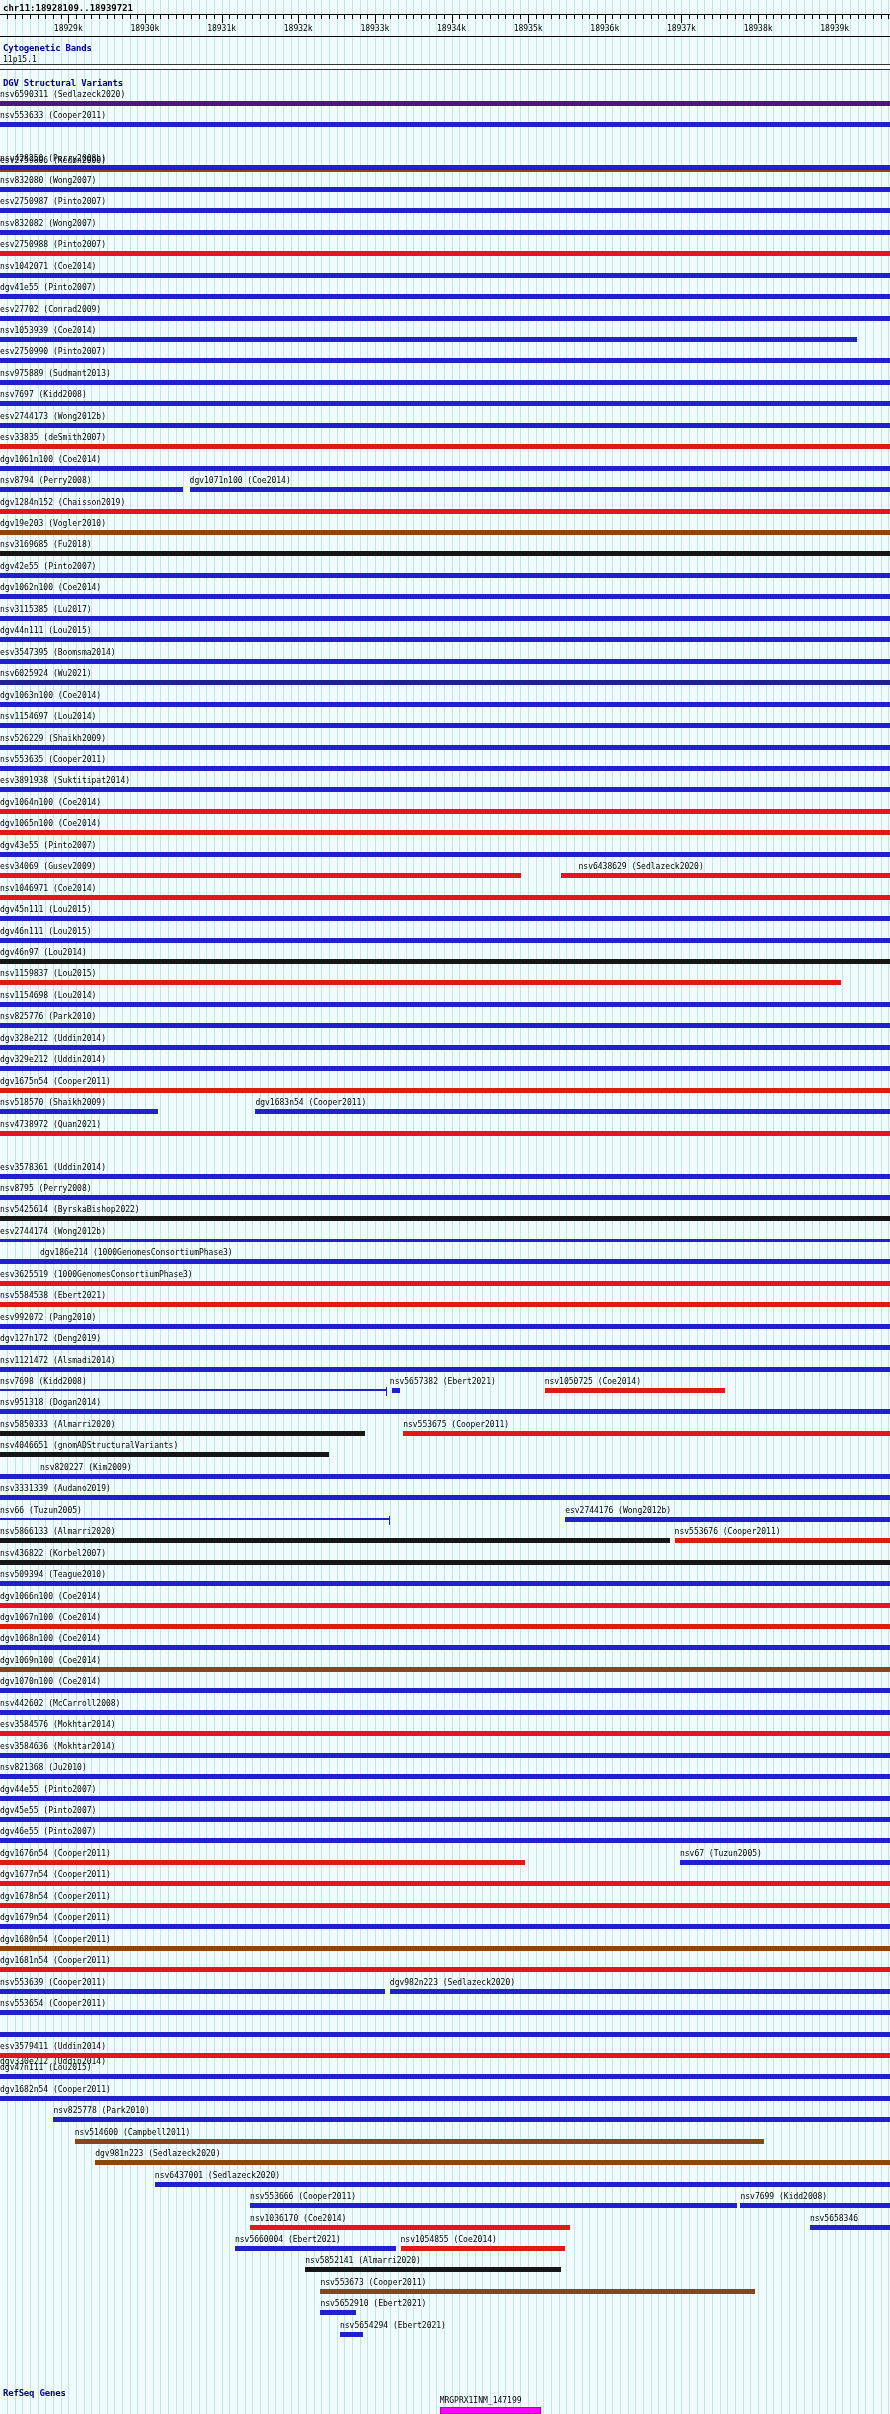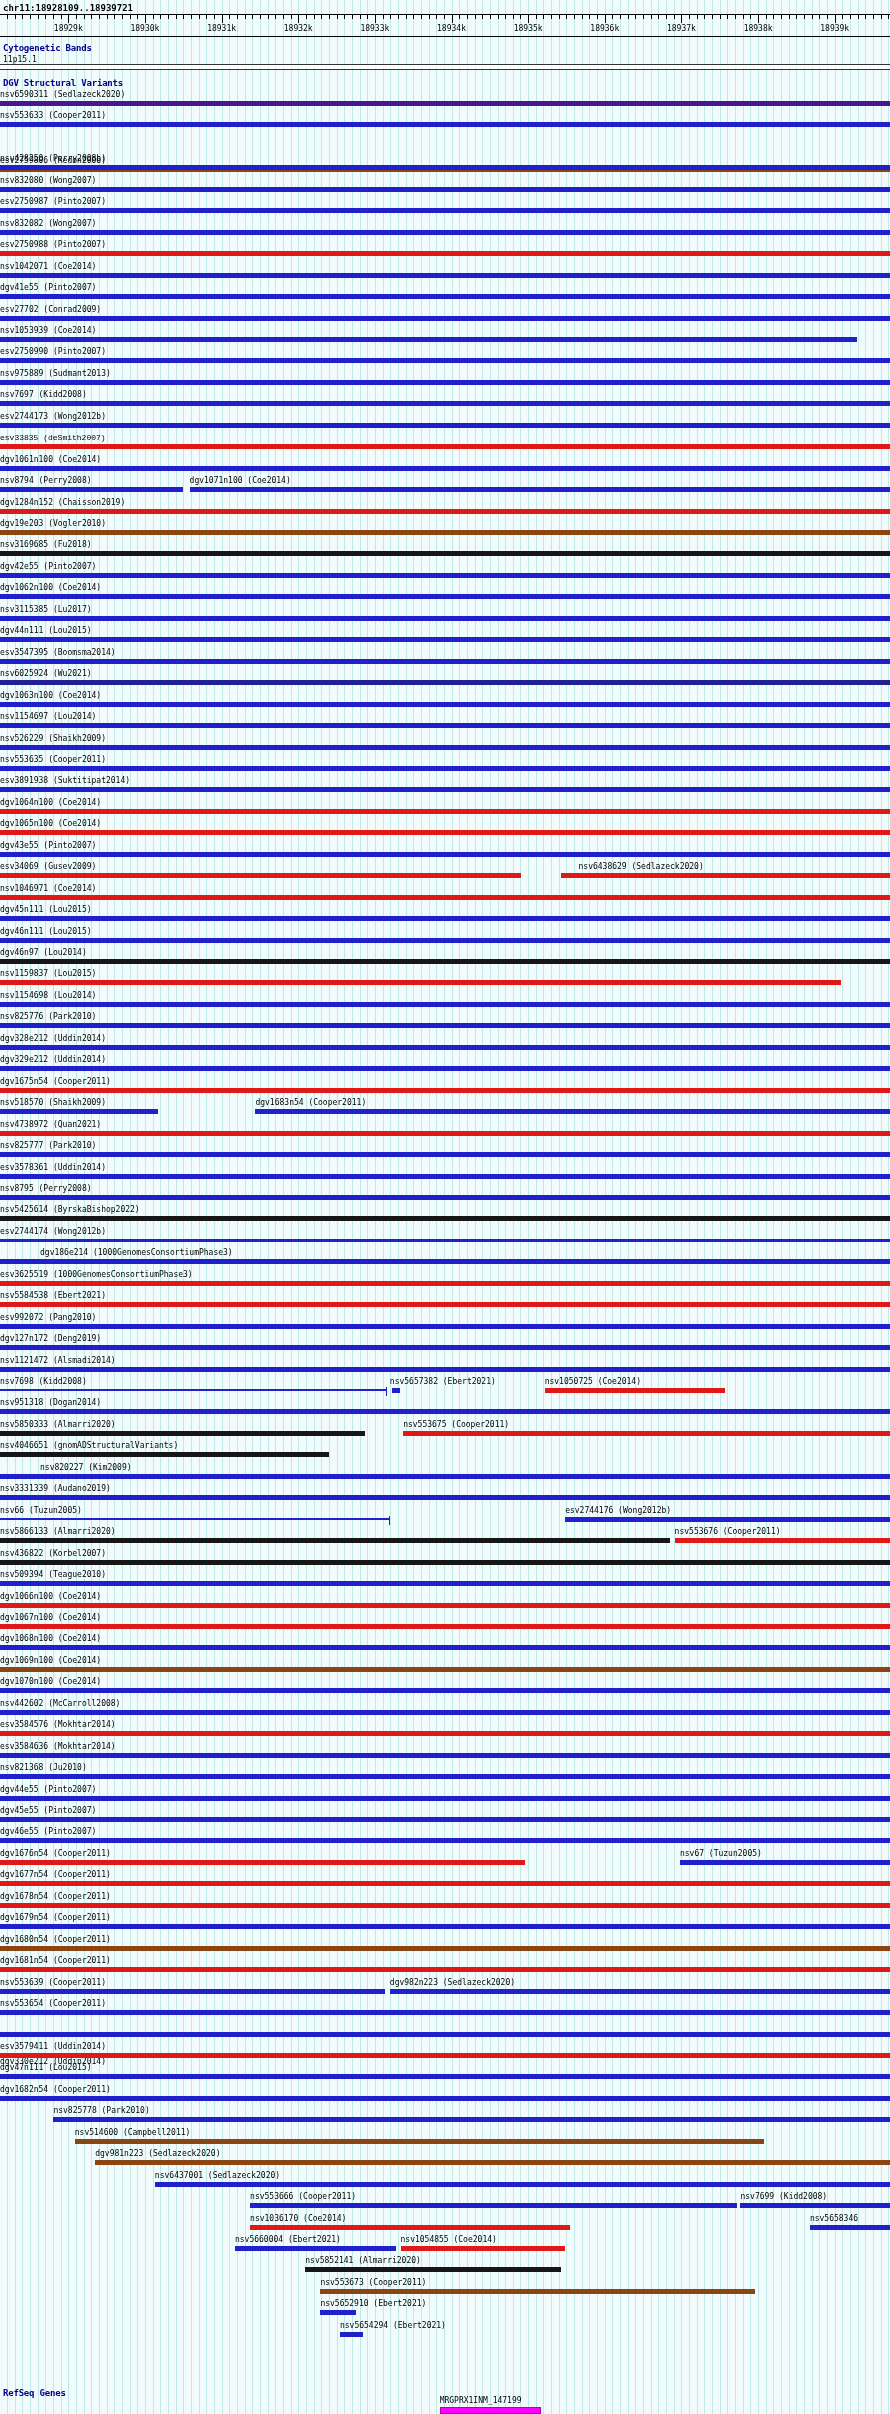--- a/index.html
+++ b/index.html
@@ -349,21 +349,21 @@
       </div>
       <div class="trow" style="top: 300.3px;">
         <span class="vlabel" style="left: 0%;">nsv7697 (Kidd2008)</span>
         <div class="vbar" style="left: 0%; width: 100%; top: 11px; height: 5px; background: rgb(32, 32, 204);"></div>
       </div>
       <div class="trow" style="top: 321.75px;">
         <span class="vlabel" style="left: 0%;">esv2744173 (Wong2012b)</span>
         <div class="vbar" style="left: 0%; width: 100%; top: 11px; height: 5px; background: rgb(32, 32, 204);"></div>
       </div>
       <div class="trow" style="top: 343.2px;">
-        <span class="vlabel" style="left: 0%; font-family: Liberation Mono, monospace;">esv33835 (deSmith2007)</span>
+        <span class="vlabel" style="left: 0%;">esv33835 (deSmith2007)</span>
         <div class="vbar" style="left: 0%; width: 100%; top: 11px; height: 5px; background: rgb(224, 24, 24);"></div>
       </div>
       <div class="trow" style="top: 364.65px;">
         <span class="vlabel" style="left: 0%;">dgv1061n100 (Coe2014)</span>
         <div class="vbar" style="left: 0%; width: 100%; top: 11px; height: 5px; background: rgb(32, 32, 204);"></div>
       </div>
       <div class="trow" style="top: 386.1px;">
         <span class="vlabel" style="left: 0%;">nsv8794 (Perry2008)</span>
         <span class="vlabel" style="left: 21.3%;">dgv1071n100 (Coe2014)</span>
         <div class="vbar" style="left: 0%; width: 20.6%; top: 11px; height: 5px; background: rgb(32, 32, 204);"></div>
@@ -485,24 +485,20 @@
       </div>
       <div class="trow" style="top: 1008.15px;">
         <span class="vlabel" style="left: 0%;">nsv518570 (Shaikh2009)</span>
         <span class="vlabel" style="left: 28.7%;">dgv1683n54 (Cooper2011)</span>
         <div class="vbar" style="left: 0%; width: 17.8%; top: 11px; height: 5px; background: rgb(32, 32, 204);"></div>
         <div class="vbar" style="left: 28.7%; width: 71.3%; top: 11px; height: 5px; background: rgb(32, 32, 204);"></div>
       </div>
       <div class="trow" style="top: 1029.6px;">
         <span class="vlabel" style="left: 0%;">nsv4738972 (Quan2021)</span>
         <div class="vbar" style="left: 0%; width: 100%; top: 11px; height: 5px; background: rgb(224, 24, 24);"></div>
-      </div>
-      <div class="trow" style="top: 1051.05px;">
-        <span class="vlabel" style="left: 0%;">nsv825777 (Park2010)</span>
-        <div class="vbar" style="left: 0%; width: 100%; top: 11px; height: 5px; background: rgb(32, 32, 204);"></div>
       </div>
       <div class="trow" style="top: 1072.5px;">
         <span class="vlabel" style="left: 0%;">esv3578361 (Uddin2014)</span>
         <div class="vbar" style="left: 0%; width: 100%; top: 11px; height: 5px; background: rgb(32, 32, 204);"></div>
       </div>
       <div class="trow" style="top: 1093.95px;">
         <span class="vlabel" style="left: 0%;">nsv8795 (Perry2008)</span>
         <div class="vbar" style="left: 0%; width: 100%; top: 11px; height: 5px; background: rgb(32, 32, 204);"></div>
       </div>
       <div class="trow" style="top: 1115.4px;">

